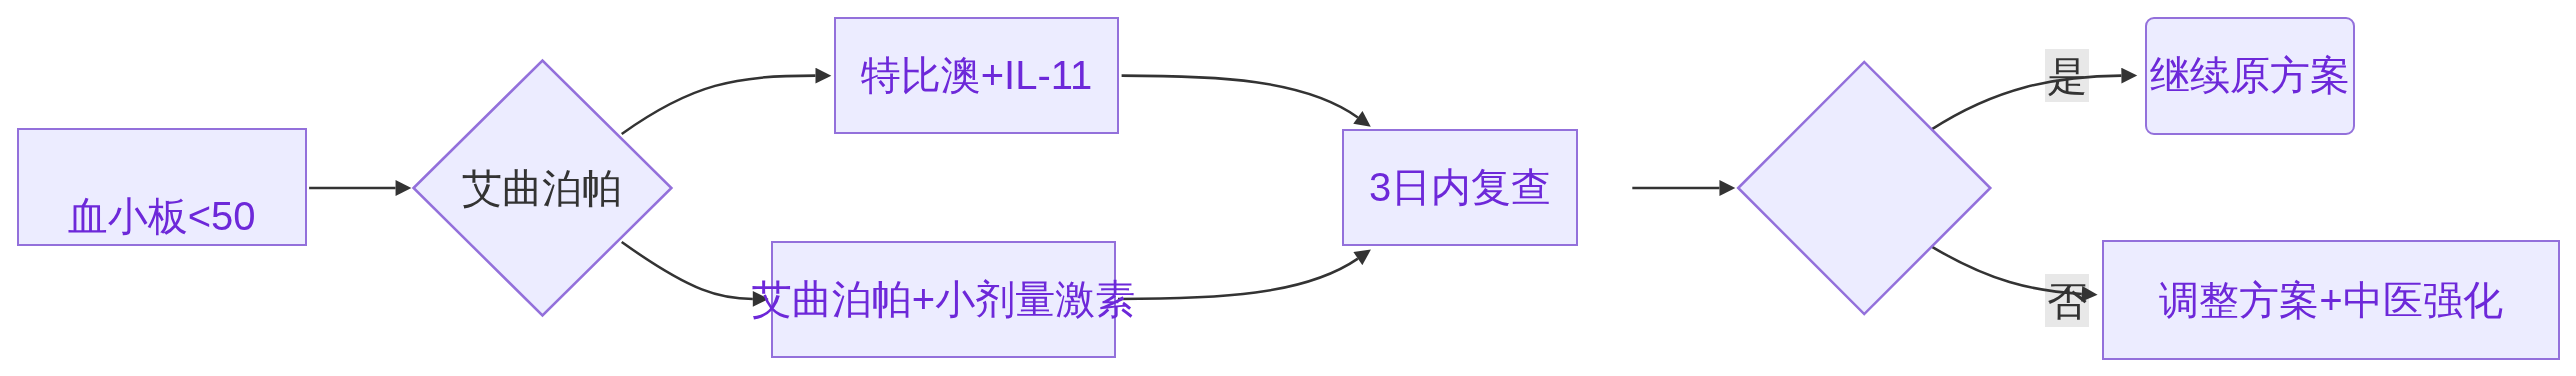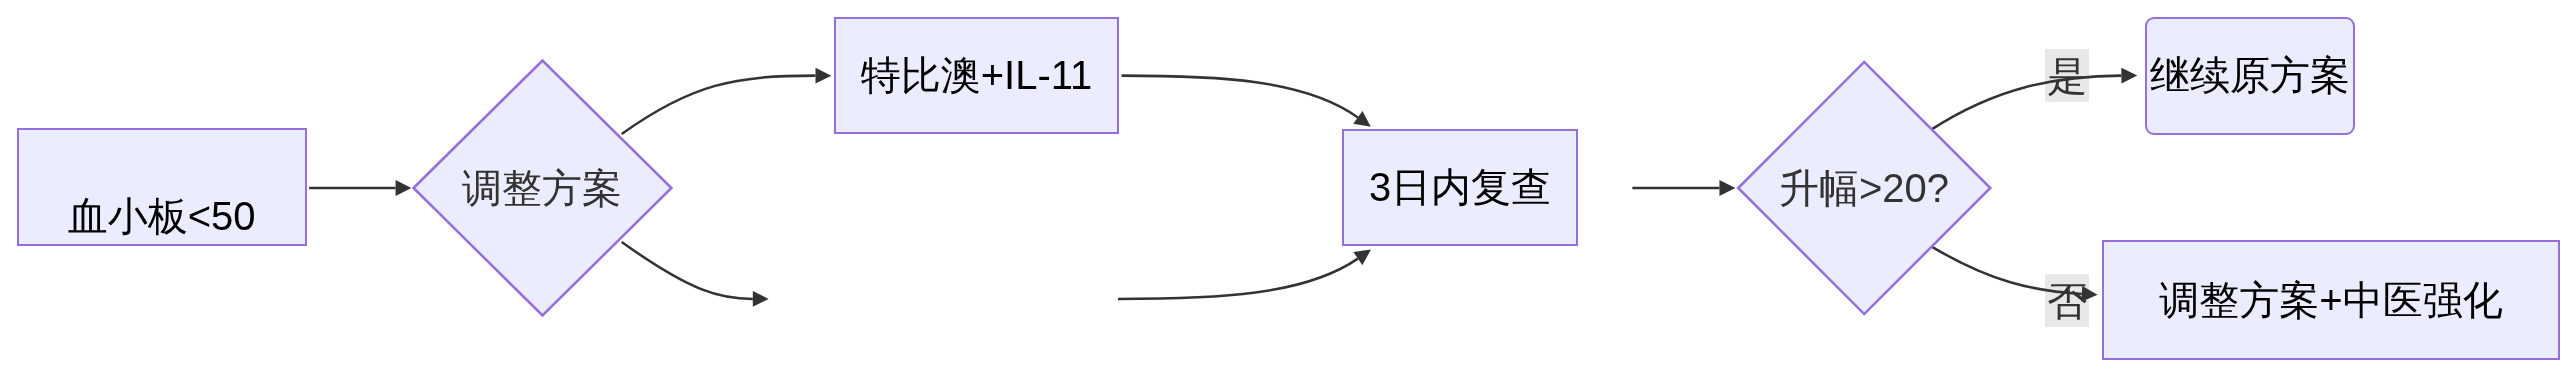--- a/index.html
+++ b/index.html
@@ -42,21 +42,21 @@
   }
   .node {
     position: absolute;
     z-index: 3;
     background: #ECECFF;
     border: 2.2px solid #9370DB;
     box-sizing: border-box;
     display: flex;
     align-items: center;
     justify-content: center;
-    color: #000000;
+    color: #6d28d9;
     font-size: 40px;
     text-align: center;
     white-space: nowrap;
   }
   .diamond-text {
     position: absolute;
     z-index: 4;
     display: flex;
     align-items: center;
     justify-content: center;
@@ -97,35 +97,35 @@
   </svg>
 
   <div class="node" style="left:16.6px; top:128px; width:290px; height:118px;align-items:flex-end;">
     <span>血小板&lt;50</span>
   </div>
 
   <div class="node" style="left:834px; top:16.6px; width:285px; height:117px;">
     <span>特比澳+IL-11</span>
   </div>
 
+  <div class="node" style="left:771px; top:241px; width:345px; height:117px;">
+    <span>艾曲泊帕+小剂量激素</span>
+  </div>
 
   <div class="node" style="left:1342px; top:129px; width:236px; height:117px;">
     <span>3日内复查</span>
   </div>
 
   <div class="node" style="left:2145px; top:16.6px; width:210px; height:118px;border-radius:9px;">
     <span>继续原方案</span>
   </div>
 
-  <div class="node" style="left:2102px; top:240px; width:458px; height:120px;">
+  <div class="node" style="left:2102px; top:240px; width:458px; height:120px;font-family:Liberation Mono, monospace;">
     <span>调整方案+中医强化</span>
   </div>
 
   <div class="diamond-text" style="left:413px; top:61px; width:258px; height:255px;">
-    <span>调整方案</span>
+    <span>艾曲泊帕</span>
   </div>
 
-  <div class="diamond-text" style="left:1738px; top:62px; width:252px; height:252px;">
-    <span>升幅&gt;20?</span>
-  </div>
 
 </div>
 
 
 </body></html>

